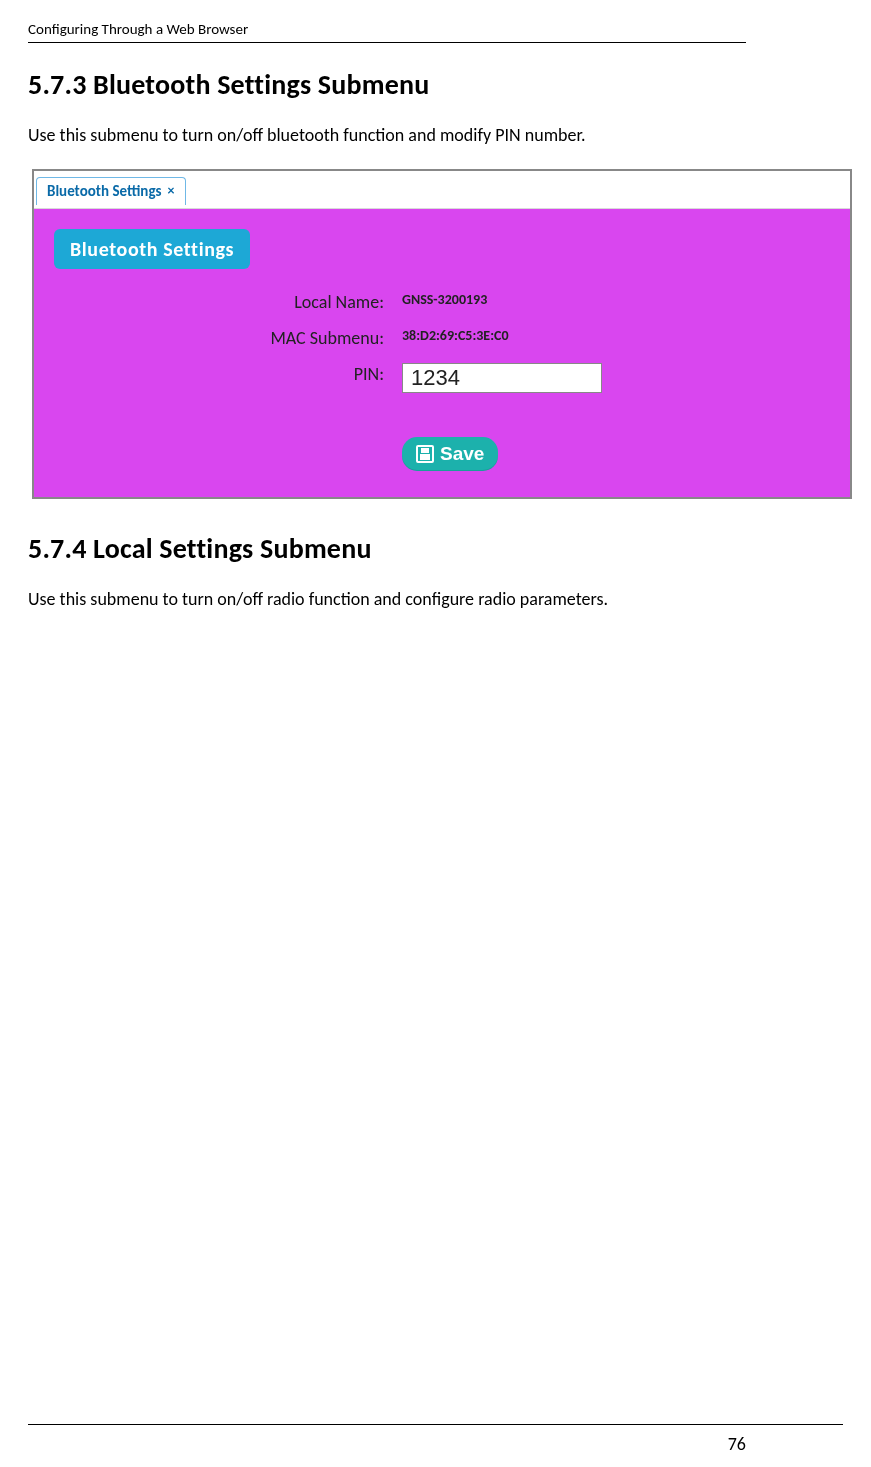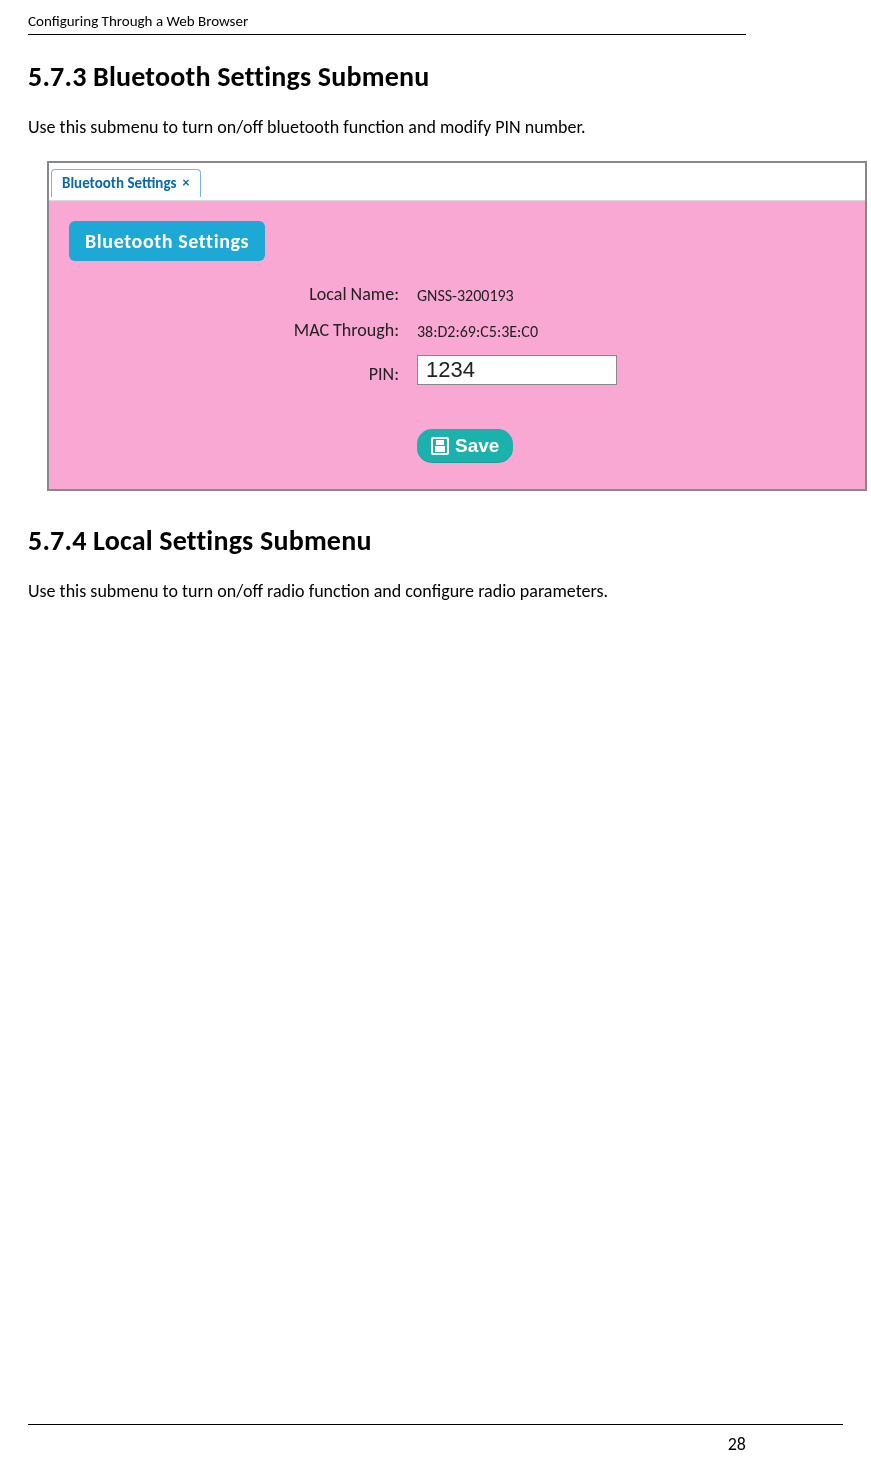--- a/index.html
+++ b/index.html
@@ -1,34 +1,34 @@
 <!DOCTYPE html>
 <html><head>
 <meta charset="utf-8">
 <style>
   * { box-sizing: border-box; margin: 0; padding: 0; }
   html, body { width: 871px; height: 1467px; background: #fff; font-family: Calibri, Arial, sans-serif; color: #000; }
-  .page { position: relative; width: 774px; height: 1467px; padding: 4px 28px; }
+  .page { position: relative; width: 774px; height: 1467px; padding: 12px 28px; }
   .running-header { font-size: 15px; padding-top: 8px; padding-bottom: 4px; }
   .hr-top { border: none; border-top: 1.5px solid #000; margin-bottom: 24px; }
   .h-section { font-size: 28px; font-weight: 700; margin-bottom: 22px; letter-spacing: 0.2px; }
   .body-text { font-size: 18px; margin-bottom: 22px; line-height: 1.25; }
-  .screenshot-frame { border: 2px solid #888; width: 820px; margin-left: 19px; margin-bottom: 32px; background: #f9a8d4; }
+  .screenshot-frame { border: 2px solid #888; width: 820px; margin-left: 4px; margin-bottom: 32px; background: #d946ef; }
   .tab-strip { height: 38px; background: #fff; position: relative; }
   .tab { display: inline-flex; align-items: center; gap: 6px; height: 28px; padding: 0 10px; margin-top: 6px; margin-left: 2px;
          border: 1px solid #6fb8e6; border-bottom: none; border-top-left-radius: 4px; border-top-right-radius: 4px;
          background: #fff; color: #0a6aa8; font-size: 15px; font-weight: 700; }
   .tab-close { color: #0a6aa8; font-weight: 700; font-size: 14px; line-height: 1; }
   .tab-area-border { border-bottom: 1px solid #d9d9d9; }
   .panel { padding: 12px 18px 26px 18px; }
   .badge-title { display: inline-block; background: #1da8d6; color: #fff; font-size: 20px; font-weight: 700;
                  padding: 8px 16px; border-radius: 6px; margin: 8px 0 22px 2px; letter-spacing: 0.6px; }
-  .form-row { display: flex; align-items: flex-end; margin-bottom: 14px; }
+  .form-row { display: flex; align-items: flex-start; margin-bottom: 14px; }
   .form-label { width: 350px; text-align: right; padding-right: 18px; font-size: 18px; color: #222; }
-  .form-value { font-size: 16px; color: #222; }
+  .form-value { font-size: 14px; color: #222; font-weight: bold; }
   .pin-input { width: 200px; height: 30px; border: 1px solid #888; padding: 2px 8px; font-size: 22px; color: #222; }
   .save-row { display: flex; margin-top: 44px; }
   .save-spacer { width: 350px; }
   .save-btn { display: inline-flex; align-items: center; gap: 6px; background: #1cb1ac; color: #fff;
               font-size: 19px; font-weight: 700; border: none; border-radius: 15px; padding: 6px 14px;
               box-shadow: inset 0 -1px 0 rgba(0,0,0,0.1); cursor: pointer; }
   .save-icon { display: inline-block; width: 18px; height: 18px; border: 2px solid #fff; border-radius: 2px; position: relative; }
   .save-icon::before { content: ""; position: absolute; top: 1px; left: 3px; width: 8px; height: 5px; background: #fff; }
   .save-icon::after { content: ""; position: absolute; bottom: 1px; left: 2px; right: 2px; height: 6px; background: #fff; }
   .page-footer { position: absolute; bottom: 12px; right: 28px; text-align: right; }
@@ -55,21 +55,21 @@
     </div>
     <div class="panel">
       <div class="badge-title">Bluetooth  Settings</div>
 
       <div class="form-row">
         <div class="form-label">Local Name:</div>
         <div class="form-value">GNSS-3200193</div>
       </div>
 
       <div class="form-row">
-        <div class="form-label">MAC Through:</div>
+        <div class="form-label">MAC Submenu:</div>
         <div class="form-value">38:D2:69:C5:3E:C0</div>
       </div>
 
       <div class="form-row">
         <div class="form-label">PIN:</div>
         <input class="pin-input" type="text" value="1234" style="">
       </div>
 
       <div class="save-row">
         <div class="save-spacer"></div>
@@ -79,16 +79,16 @@
         </button>
       </div>
     </div>
   </div>
 
   <h2 class="h-section">5.7.4 Local Settings Submenu</h2>
   <p class="body-text">Use this submenu to turn on/off radio function and configure radio parameters.</p>
 
   <hr class="hr-bottom">
   <div class="page-footer">
-    <span class="page-number">28</span>
+    <span class="page-number">76</span>
   </div>
 
 </div>
 
 </body></html>

